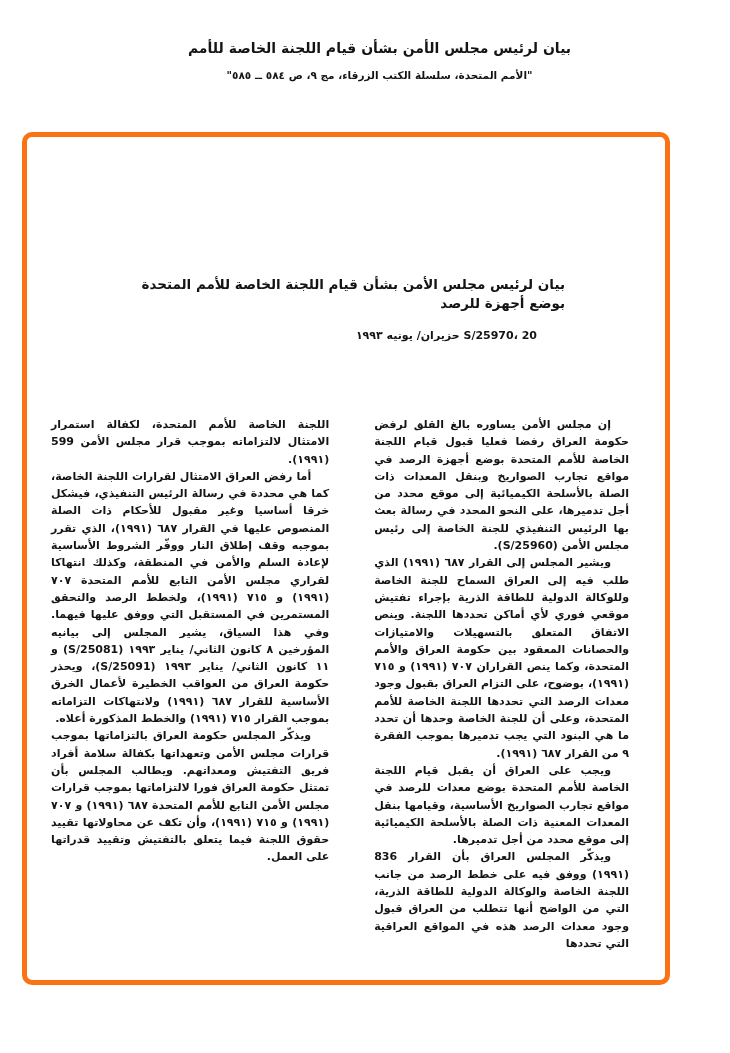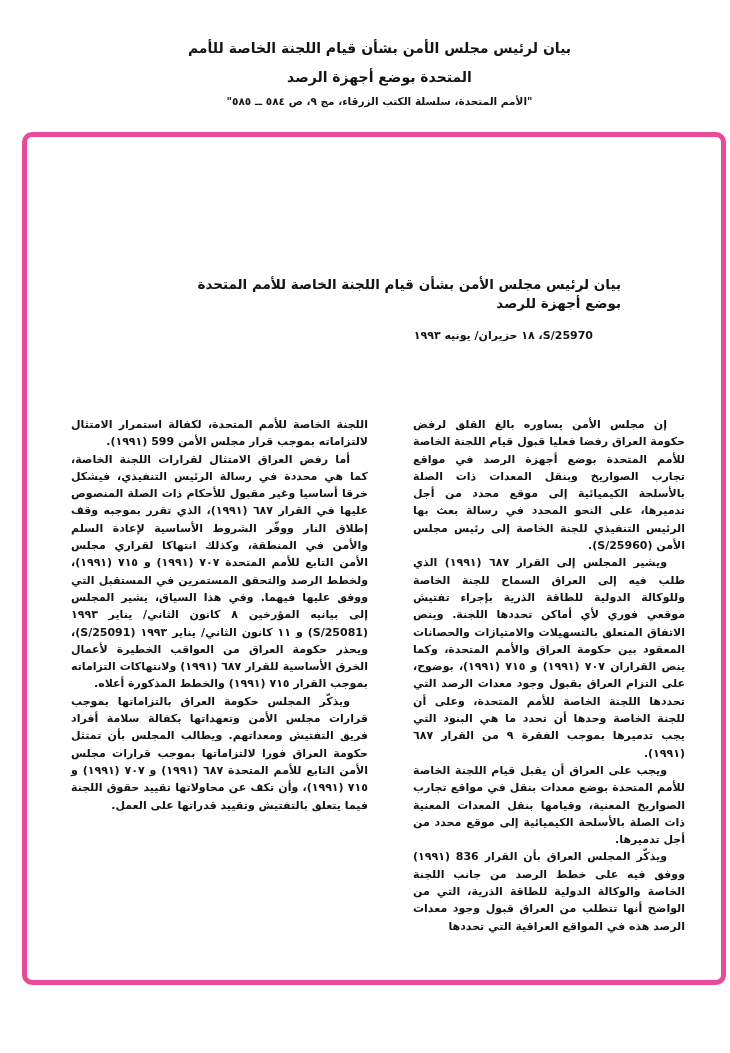--- a/index.html
+++ b/index.html
@@ -23,22 +23,22 @@
     padding-left: 29px;
   }
   .page-header .line1 { font-size: 14px; margin-bottom: 13px; letter-spacing: 0.2px; }
   .page-header .line2 { font-size: 14px; margin-bottom: 10px; }
   .page-header .line3 { font-size: 10.5px; }
 
   
   .doc-frame {
     position: absolute;
     left: 22px; top: 132px;
-    width: 704px; height: 853px;
-    border: 5px solid #ec4899;
+    width: 648px; height: 853px;
+    border: 5px solid #f97316;
     border-radius: 10px;
     background: #ffffff;
   }
 
   .doc-title {
     direction: rtl;
     text-align: right;
     font-weight: bold;
     font-size: 13.5px;
     line-height: 19px;
@@ -71,33 +71,32 @@
   .col-right { width: 272px; }
   .col-left  { width: 297px; }
   .col p { margin: 0; text-indent: 18px; }
   .col p.no-indent { text-indent: 0; }
 </style>
 </head>
 <body>
 
 <div class="page-header">
   <div class="line1">بيان لرئيس مجلس الأمن بشأن قيام اللجنة الخاصة للأمم</div>
-  <div class="line2">المتحدة بوضع أجهزة الرصد</div>
   <div class="line3">"الأمم المتحدة، سلسلة الكتب الزرقاء، مج ٩، ص ٥٨٤ ــ ٥٨٥"</div>
 </div>
 
 <div class="doc-frame">
   <div class="doc-title">بيان لرئيس مجلس الأمن بشأن قيام اللجنة الخاصة للأمم المتحدة بوضع أجهزة للرصد</div>
-  <div class="doc-ref">S/25970، ١٨ حزيران/ يونيه ١٩٩٣</div>
+  <div class="doc-ref">S/25970، 20 حزيران/ يونيه ١٩٩٣</div>
 
   <div class="doc-columns">
     <div class="col col-right">
         <p>إن مجلس الأمن يساوره بالغ القلق لرفض حكومة العراق رفضا فعليا قبول قيام اللجنة الخاصة للأمم المتحدة بوضع أجهزة الرصد في مواقع تجارب الصواريخ وبنقل المعدات ذات الصلة بالأسلحة الكيميائية إلى موقع محدد من أجل تدميرها، على النحو المحدد في رسالة بعث بها الرئيس التنفيذي للجنة الخاصة إلى رئيس مجلس الأمن (S/25960).</p>
         <p>ويشير المجلس إلى القرار ٦٨٧ (١٩٩١) الذي طلب فيه إلى العراق السماح للجنة الخاصة وللوكالة الدولية للطاقة الذرية بإجراء تفتيش موقعي فوري لأي أماكن تحددها اللجنة. وينص الاتفاق المتعلق بالتسهيلات والامتيازات والحصانات المعقود بين حكومة العراق والأمم المتحدة، وكما ينص القراران ٧٠٧ (١٩٩١) و ٧١٥ (١٩٩١)، بوضوح، على التزام العراق بقبول وجود معدات الرصد التي تحددها اللجنة الخاصة للأمم المتحدة، وعلى أن للجنة الخاصة وحدها أن تحدد ما هي البنود التي يجب تدميرها بموجب الفقرة ٩ من القرار ٦٨٧ (١٩٩١).</p>
-        <p>ويجب على العراق أن يقبل قيام اللجنة الخاصة للأمم المتحدة بوضع معدات بنقل في مواقع تجارب الصواريخ المعنية، وقيامها بنقل المعدات المعنية ذات الصلة بالأسلحة الكيميائية إلى موقع محدد من أجل تدميرها.</p>
+        <p>ويجب على العراق أن يقبل قيام اللجنة الخاصة للأمم المتحدة بوضع معدات للرصد في مواقع تجارب الصواريخ الأساسية، وقيامها بنقل المعدات المعنية ذات الصلة بالأسلحة الكيميائية إلى موقع محدد من أجل تدميرها.</p>
         <p>ويذكّر المجلس العراق بأن القرار 836 (١٩٩١) ووفق فيه على خطط الرصد من جانب اللجنة الخاصة والوكالة الدولية للطاقة الذرية، التي من الواضح أنها تتطلب من العراق قبول وجود معدات الرصد هذه في المواقع العراقية التي تحددها</p>
       </div>
     <div class="col col-left">
         <p class="no-indent">اللجنة الخاصة للأمم المتحدة، لكفالة استمرار الامتثال لالتزاماته بموجب قرار مجلس الأمن 599 (١٩٩١).</p>
         <p>أما رفض العراق الامتثال لقرارات اللجنة الخاصة، كما هي محددة في رسالة الرئيس التنفيذي، فيشكل خرقا أساسيا وغير مقبول للأحكام ذات الصلة المنصوص عليها في القرار ٦٨٧ (١٩٩١)، الذي تقرر بموجبه وقف إطلاق النار ووفّر الشروط الأساسية لإعادة السلم والأمن في المنطقة، وكذلك انتهاكا لقراري مجلس الأمن التابع للأمم المتحدة ٧٠٧ (١٩٩١) و ٧١٥ (١٩٩١)، ولخطط الرصد والتحقق المستمرين في المستقبل التي ووفق عليها فيهما. وفي هذا السياق، يشير المجلس إلى بيانيه المؤرخين ٨ كانون الثاني/ يناير ١٩٩٣ (S/25081) و ١١ كانون الثاني/ يناير ١٩٩٣ (S/25091)، ويحذر حكومة العراق من العواقب الخطيرة لأعمال الخرق الأساسية للقرار ٦٨٧ (١٩٩١) ولانتهاكات التزاماته بموجب القرار ٧١٥ (١٩٩١) والخطط المذكورة أعلاه.</p>
         <p>ويذكّر المجلس حكومة العراق بالتزاماتها بموجب قرارات مجلس الأمن وتعهداتها بكفالة سلامة أفراد فريق التفتيش ومعداتهم. ويطالب المجلس بأن تمتثل حكومة العراق فورا لالتزاماتها بموجب قرارات مجلس الأمن التابع للأمم المتحدة ٦٨٧ (١٩٩١) و ٧٠٧ (١٩٩١) و ٧١٥ (١٩٩١)، وأن تكف عن محاولاتها تقييد حقوق اللجنة فيما يتعلق بالتفتيش وتقييد قدراتها على العمل.</p>
       </div>
   </div>
 </div>
 

